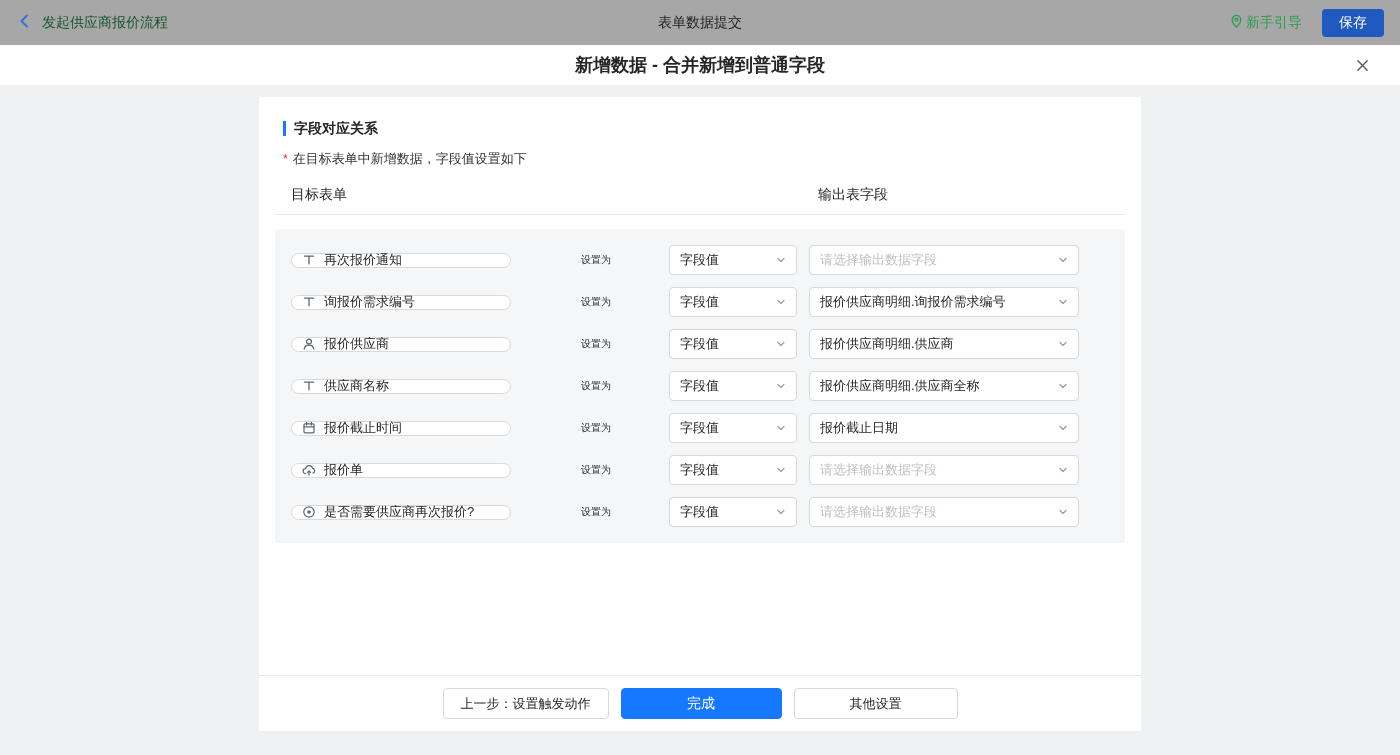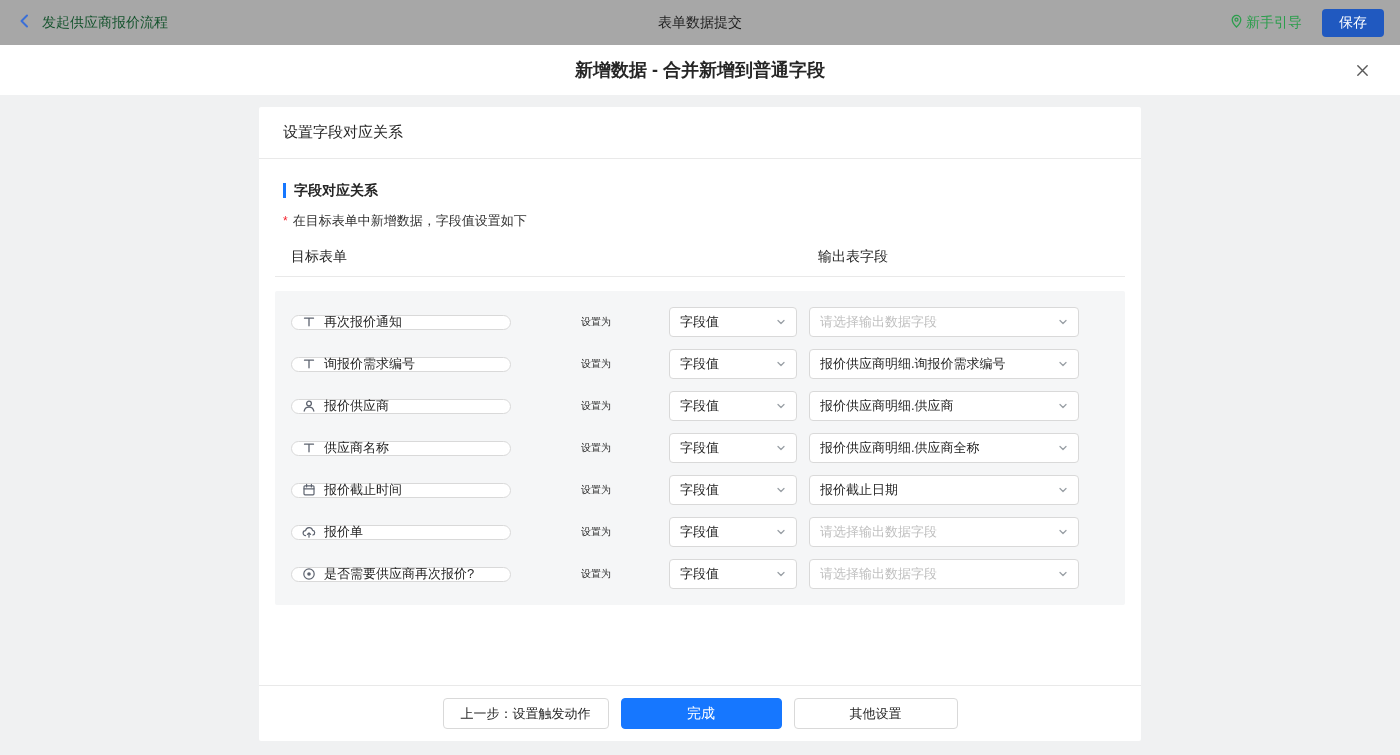--- a/index.html
+++ b/index.html
@@ -34,21 +34,21 @@
     width: 62px; height: 28px;
     background: #2059c0; color: #fff;
     border: none; border-radius: 4px;
     font-size: 14px; cursor: pointer;
     font-family: Liberation Serif, serif;
   }
 
   
   .modal-header {
     position: relative;
-    height: 50px;
+    height: 40px;
     background: #ffffff;
     display: flex; align-items: center; justify-content: center;
   }
   .modal-title { font-size: 18px; font-weight: 600; color: #262626; }
   .close-btn {
     position: absolute; right: 26px; top: 50%;
     transform: translateY(-50%);
     width: 24px; height: 24px;
     display: flex; align-items: center; justify-content: center;
     cursor: pointer; background: transparent; border: none;
@@ -178,21 +178,20 @@
   <div class="modal-title">新增数据 - 合并新增到普通字段</div>
   <button class="close-btn">
     <svg width="15" height="15" viewBox="0 0 16 16" fill="none" stroke="#595959" stroke-width="1.5" stroke-linecap="round">
         <path d="M3 3l10 10M13 3 3 13"></path>
       </svg>
   </button>
 </div>
 
 <div class="page">
   <div class="card">
-    <div class="card-header">设置字段对应关系</div>
 
     <div class="card-body">
       <div class="section-title">字段对应关系</div>
 
       <div class="hint">
         <span class="required">*</span><span>在目标表单中新增数据，字段值设置如下</span>
       </div>
 
       <div class="cols-header">
         <div class="col-target">目标表单</div>

